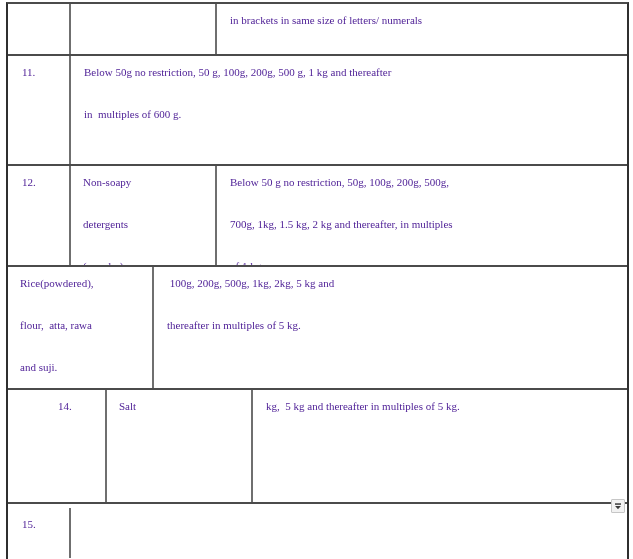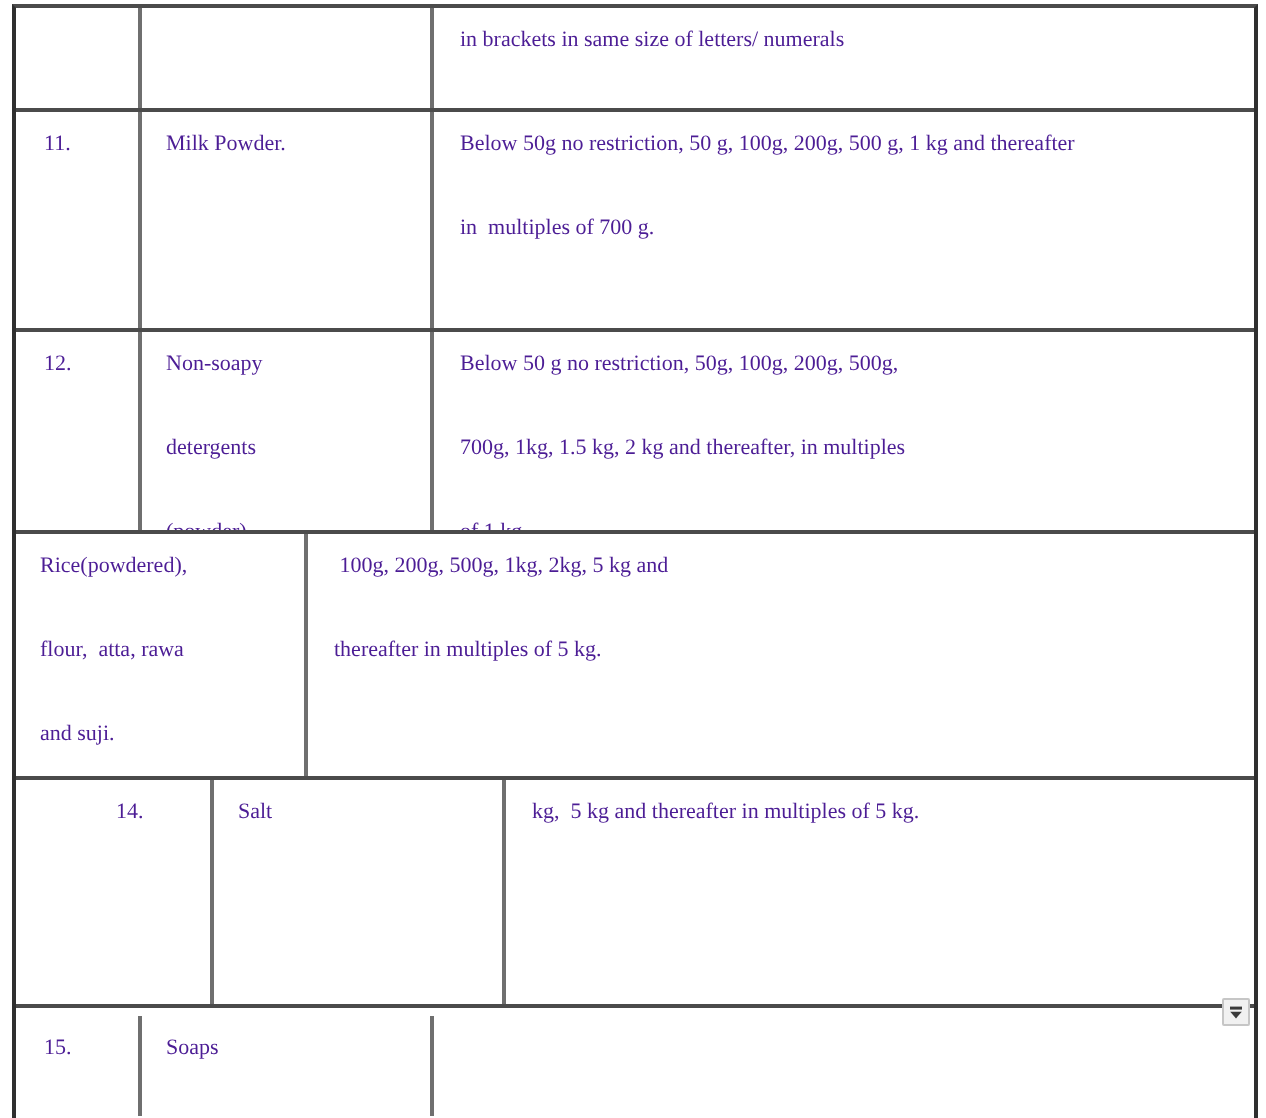--- a/index.html
+++ b/index.html
@@ -91,26 +91,23 @@
       <div class="cell c-item"></div>
       <div class="cell c-rule">
         <div class="line">in brackets in same size of letters/ numerals</div>
       </div>
     </div>
 
     <div class="row r1">
       <div class="cell c-serial">
         <div class="line">11.</div>
       </div>
-      <div class="cell c-item">
-        <div class="line">Milk Powder.</div>
-      </div>
       <div class="cell c-rule">
         <div class="line">Below 50g no restriction, 50 g, 100g, 200g, 500 g, 1 kg and thereafter</div>
-        <div class="line">in  multiples of 700 g.</div>
+        <div class="line">in  multiples of 600 g.</div>
       </div>
     </div>
 
     <div class="row r2">
       <div class="cell c-serial">
         <div class="line">12.</div>
       </div>
       <div class="cell c-item">
         <div class="line">Non-soapy</div>
         <div class="line">detergents</div>
@@ -144,23 +141,20 @@
       </div>
       <div class="cell c-rule">
         <div class="line">kg,  5 kg and thereafter in multiples of 5 kg.</div>
       </div>
     </div>
 
     <div class="row r5">
       <div class="cell c-serial">
         <div class="line">15.</div>
       </div>
-      <div class="cell c-item">
-        <div class="line">Soaps</div>
-      </div>
       <div class="cell c-rule"></div>
     </div>
 
   </div>
 
   <div class="scroll-btn">
     <svg width="10" height="10" viewBox="0 0 10 10">
       <rect x="2" y="2.3" width="6" height="1.5" fill="#3a3a3a"></rect>
       <path d="M2.1 4.9 L7.9 4.9 L5 8.2 Z" fill="#3a3a3a"></path>
     </svg>

